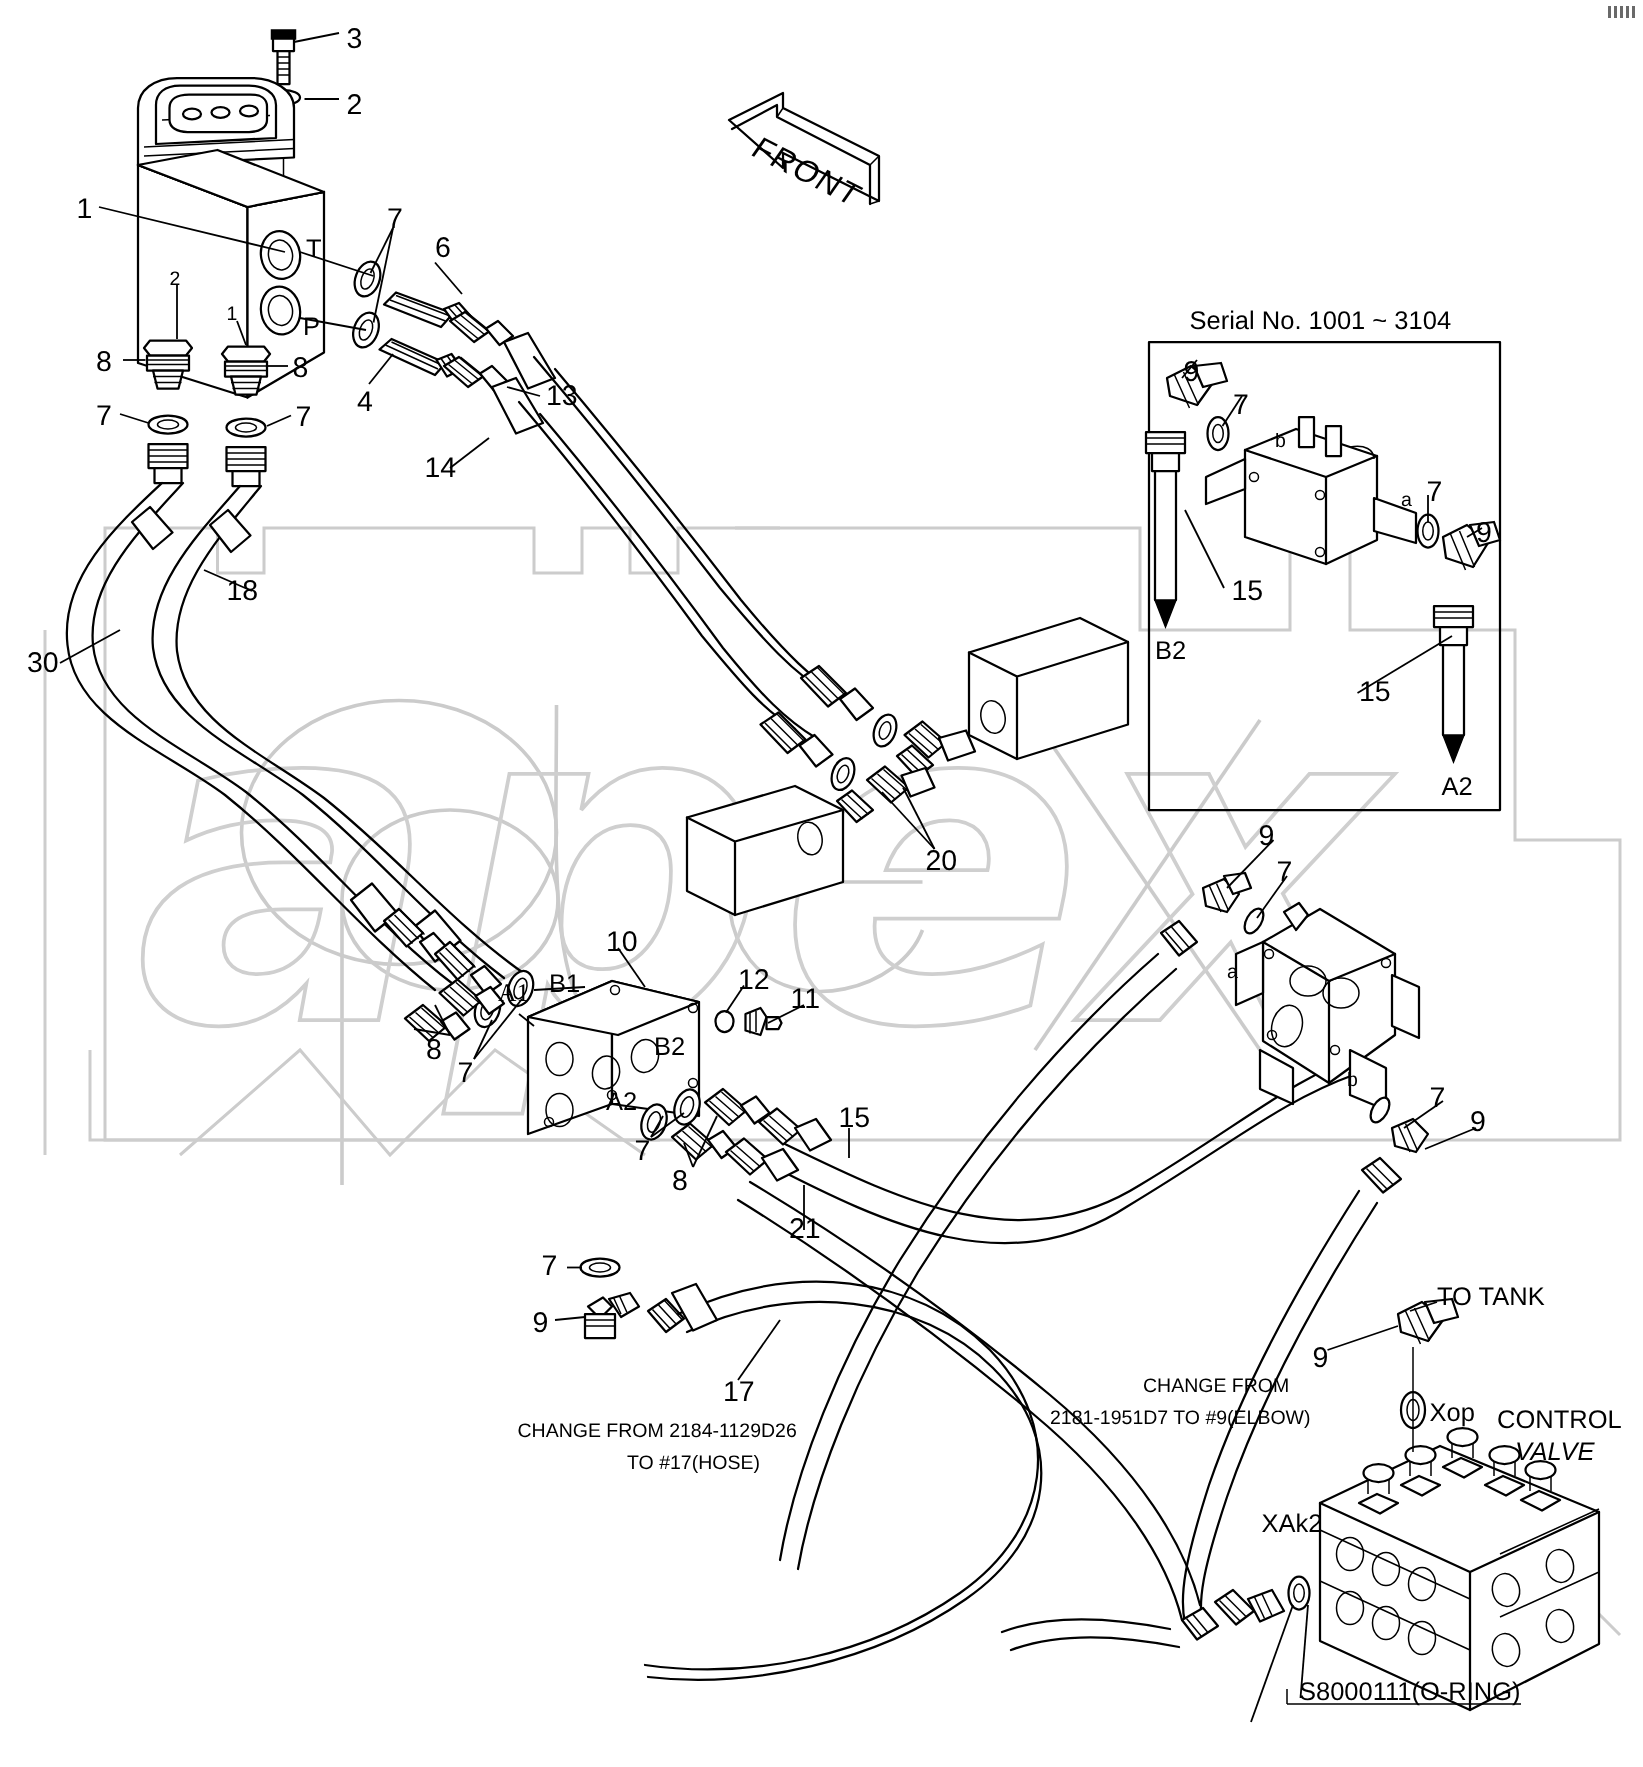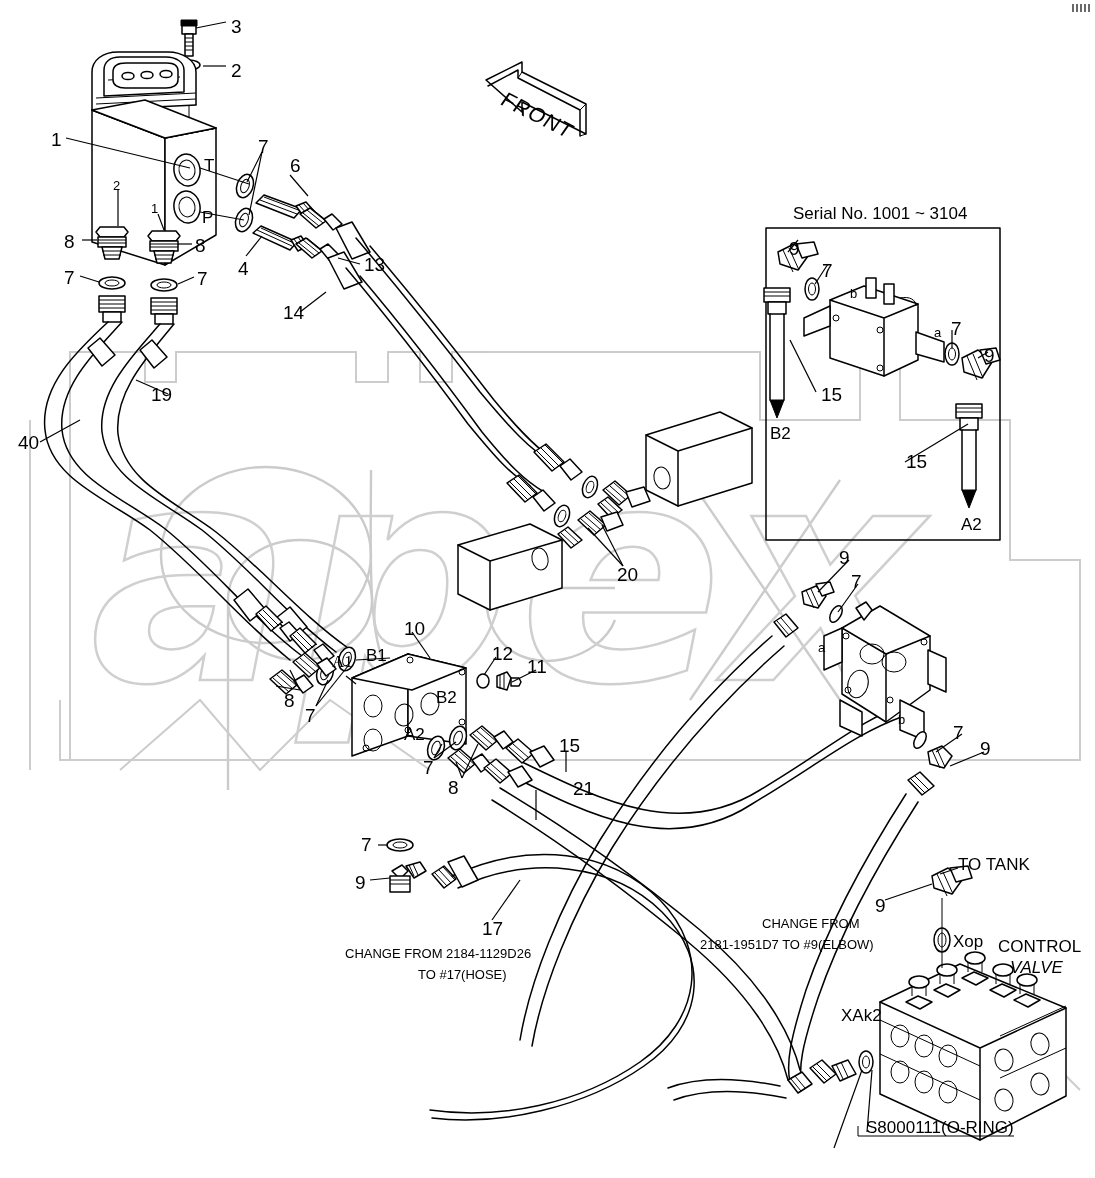--- a/index.html
+++ b/index.html
@@ -549,36 +549,36 @@
     <div class="lbl port" style="left:202px;top:208px;">P</div>
     <div class="lbl tiny" style="left:113px;top:178px;">2</div>
     <div class="lbl tiny" style="left:151px;top:201px;">1</div>
     <div class="lbl n" style="left:64px;top:231px;">8</div>
     <div class="lbl n" style="left:195px;top:235px;">8</div>
     <div class="lbl n" style="left:238px;top:258px;">4</div>
     <div class="lbl n" style="left:64px;top:267px;">7</div>
     <div class="lbl n" style="left:197px;top:268px;">7</div>
     <div class="lbl n" style="left:364px;top:254px;">13</div>
     <div class="lbl n" style="left:283px;top:302px;">14</div>
-    <div class="lbl n" style="left:151px;top:384px;">19</div>
-    <div class="lbl n" style="left:18px;top:432px;">40</div>
+    <div class="lbl n" style="left:151px;top:384px;">18</div>
+    <div class="lbl n" style="left:18px;top:432px;">30</div>
     <div class="lbl n" style="left:617px;top:564px;">20</div>
     <div class="lbl n" style="left:404px;top:618px;">10</div>
     <div class="lbl n" style="left:492px;top:643px;">12</div>
     <div class="lbl n" style="left:527px;top:656px;">11</div>
     <div class="lbl port" style="left:366px;top:646px;">B1</div>
     <div class="lbl port" style="left:332px;top:652px;font-family:Liberation Serif, serif;">A1</div>
     <div class="lbl port" style="left:436px;top:688px;">B2</div>
     <div class="lbl port" style="left:404px;top:725px;">A2</div>
     <div class="lbl n" style="left:284px;top:690px;">8</div>
     <div class="lbl n" style="left:305px;top:705px;">7</div>
     <div class="lbl n" style="left:423px;top:757px;">7</div>
     <div class="lbl n" style="left:448px;top:777px;">8</div>
     <div class="lbl n" style="left:559px;top:735px;">15</div>
-    <div class="lbl n" style="left:526px;top:778px;margin-left:47px;">21</div>
+    <div class="lbl n" style="left:526px;top:809px;">21</div>
     <div class="lbl n" style="left:361px;top:834px;">7</div>
     <div class="lbl n" style="left:355px;top:872px;">9</div>
     <div class="lbl n" style="left:482px;top:918px;">17</div>
     <div class="lbl n" style="left:839px;top:547px;">9</div>
     <div class="lbl n" style="left:851px;top:571px;">7</div>
     <div class="lbl tiny" style="left:818px;top:640px;">a</div>
     <div class="lbl tiny" style="left:898px;top:712px;">b</div>
     <div class="lbl n" style="left:953px;top:722px;">7</div>
     <div class="lbl n" style="left:980px;top:738px;">9</div>
     <div class="lbl n" style="left:875px;top:895px;">9</div>

